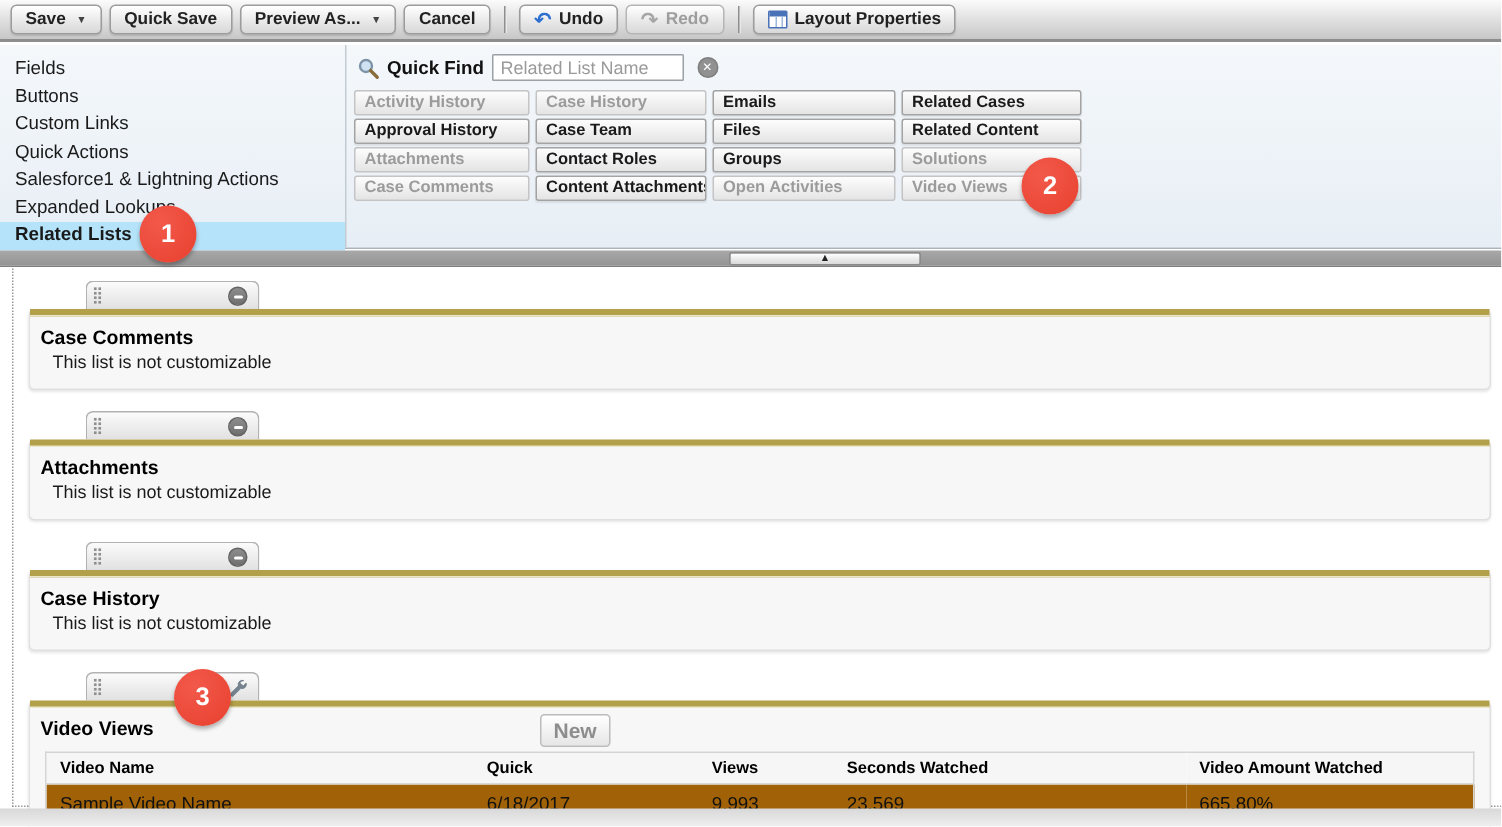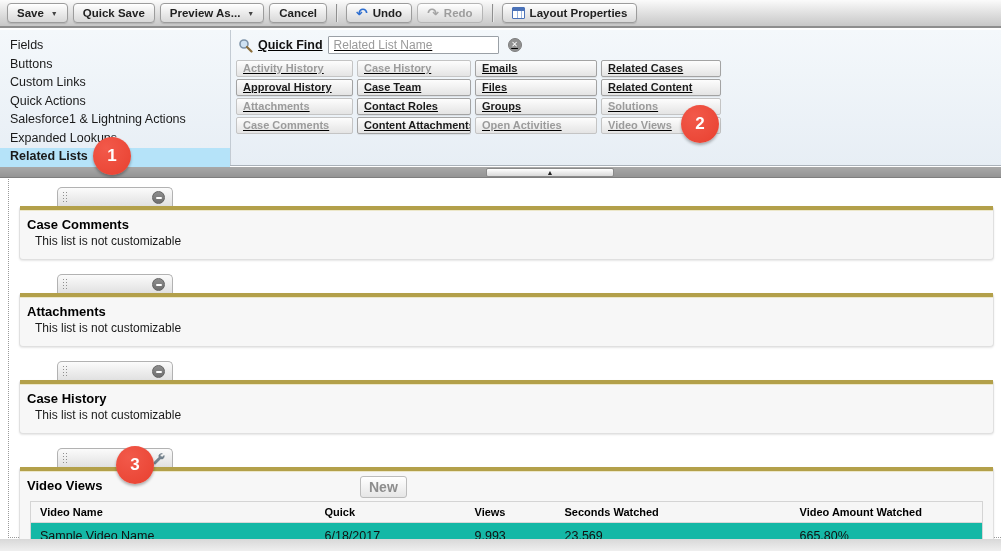--- a/index.html
+++ b/index.html
@@ -36,25 +36,25 @@
 
   
   .palette {
     position:absolute; top:30px; left:0; width:1001px; height:136px;
     background:linear-gradient(#f4f8fb,#e7eef5);
     border-bottom:1px solid #aab2ba; display:flex;
   }
   .cats { width:231px; padding-top:7px; border-right:1px solid #c3cbd3; }
   .cat { font-size:12.5px; color:#1a1a1a; padding:1px 10px 2px 10px; line-height:15.5px; cursor:pointer; white-space:nowrap; }
   .cat.selected { background:#b5e3f9; font-weight:bold; }
-  .pal-right { flex:1; padding:5px 0 0 5px;text-decoration:underline; }
+  .pal-right { flex:1; padding:5px 0 0 5px; }
   .qf-row { display:flex; align-items:center; gap:5px; margin:1px 0 6px 2px; }
   .qf-label { font-size:12.5px; font-weight:bold; color:#111; }
   .qf-input {
-    width:171px; height:18px; border:1px solid #9aa0a6; background:#fff;
+    width:128px; height:18px; border:1px solid #9aa0a6; background:#fff;
     font-family:inherit; font-size:12px; color:#555; padding:1px 5px; border-radius:1px;
   }
   .qf-input::placeholder { color:#9a9a9a; opacity:1; }
   .qf-clear {
     width:14px; height:14px; border-radius:50%; background:#919191; border:1px solid #7e7e7e;
     color:#fff; font-size:8px; line-height:12px; text-align:center; font-weight:bold;
     cursor:pointer; margin-left:4px;
   }
   .chips {
     display:grid; grid-template-columns:117px 114px 122px 120px;
@@ -117,21 +117,21 @@
 
   .new-btn {
     position:absolute; top:9px; left:340px;
     background:linear-gradient(#ffffff,#e6e6e6); border:1px solid #bcbcbc; border-radius:3px;
     font-size:14px; font-weight:bold; color:#8d8d8d; padding:2px 8px;
   }
   .vtable { border-collapse:collapse; margin:8px 10px 4px 10px; width:953px;
     background:#fff; border:1px solid #d4d4d4; table-layout:fixed; }
   .vtable th { text-align:left; font-size:11px; font-weight:bold; color:#000;
     padding:4px 9px; background:#f6f6f6; border-bottom:1px solid #d8d8d8; }
-  .vtable td { font-size:12.5px; color:#111; padding:6px 9px; background:#14b8a6; }
+  .vtable td { font-size:12.5px; color:#111; padding:6px 9px; background:#a16207; }
   .col-name{width:285px} .col-date{width:150px} .col-views{width:90px} .col-sec{width:235px}
 
   
   .badge {
     position:absolute; width:38px; height:38px; border-radius:50%;
     background:radial-gradient(circle at 35% 30%, #f2594a, #e8402f);
     box-shadow:0 2px 3px rgba(0,0,0,.3);
     color:#fff; font-size:17px; font-weight:bold;
     display:flex; align-items:center; justify-content:center; z-index:50;
   }

